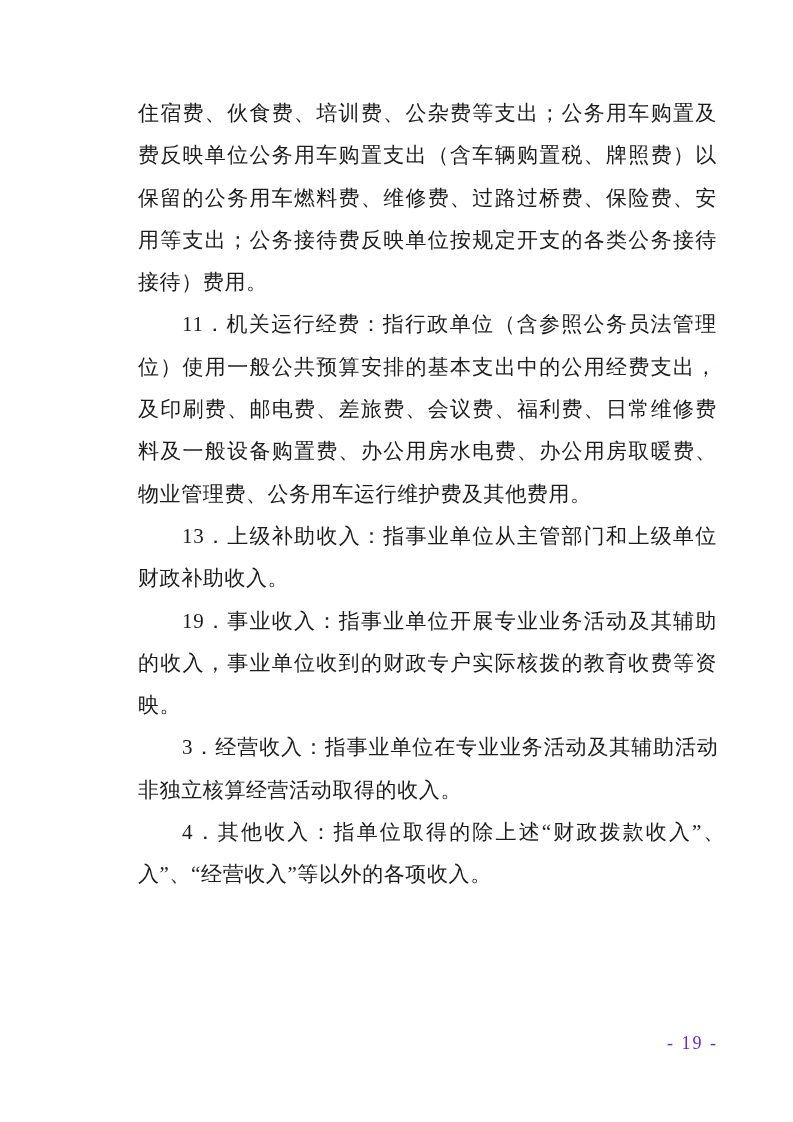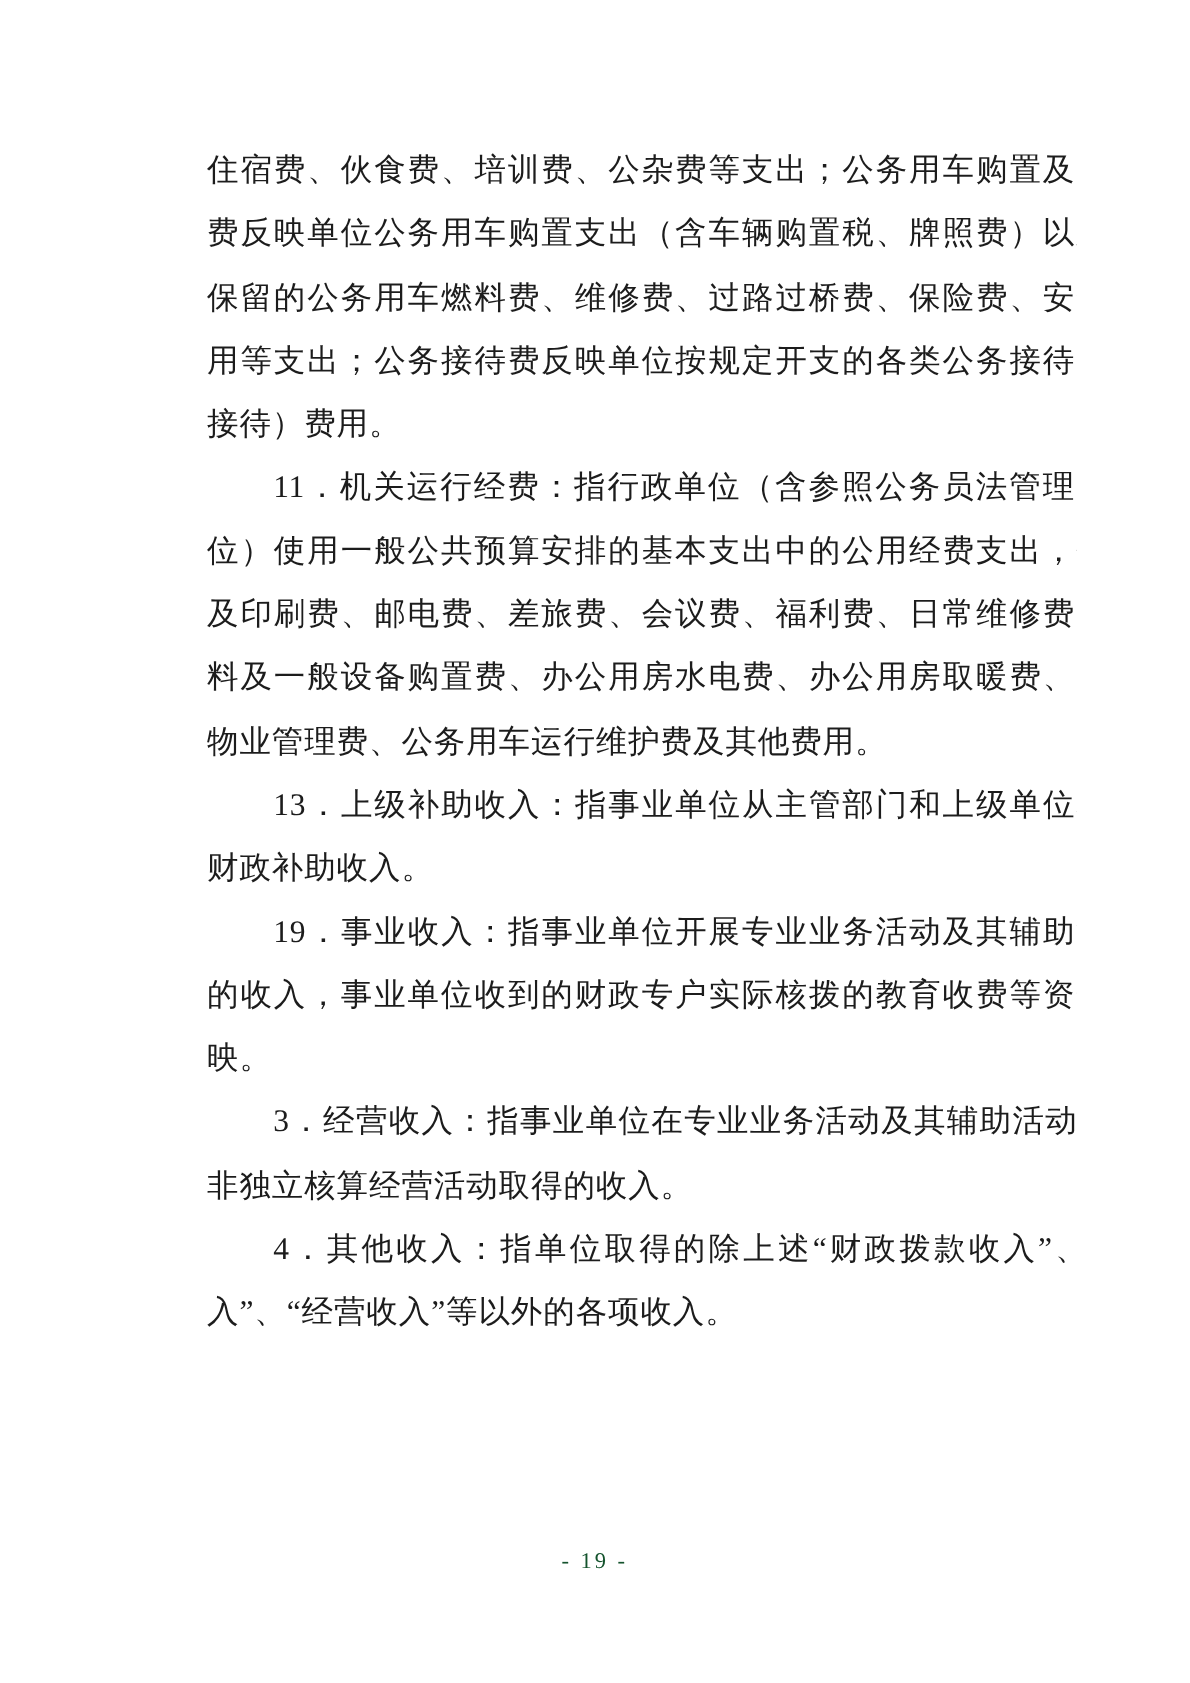--- a/index.html
+++ b/index.html
@@ -32,23 +32,23 @@
   }
   .para.indented {
     text-indent: 2.1em;
     font-family: Liberation Serif, serif;
   }
   .footer {
     position: absolute;
     left: 0;
     right: 0;
     top: 1033px;
-    text-align: center;
-    color: #14532d;
-    font-size: 15px;
+    text-align: right;
+    color: #6d28d9;
+    font-size: 18px;
     letter-spacing: 2px;
   }
 </style>
 </head>
 <body>
 
 <div class="page">
   <div class="text-block">
     <p class="para">住宿费、伙食费、培训费、公杂费等支出；公务用车购置及运行维护费反映单位公务用车购置支出（含车辆购置税、牌照费）以及按规定保留的公务用车燃料费、维修费、过路过桥费、保险费、安全奖励费用等支出；公务接待费反映单位按规定开支的各类公务接待（含外宾接待）费用。</p>
     <p class="para indented">11．机关运行经费：指行政单位（含参照公务员法管理的事业单位）使用一般公共预算安排的基本支出中的公用经费支出，包括办公及印刷费、邮电费、差旅费、会议费、福利费、日常维修费、专用材料及一般设备购置费、办公用房水电费、办公用房取暖费、办公用房物业管理费、公务用车运行维护费及其他费用。</p>

